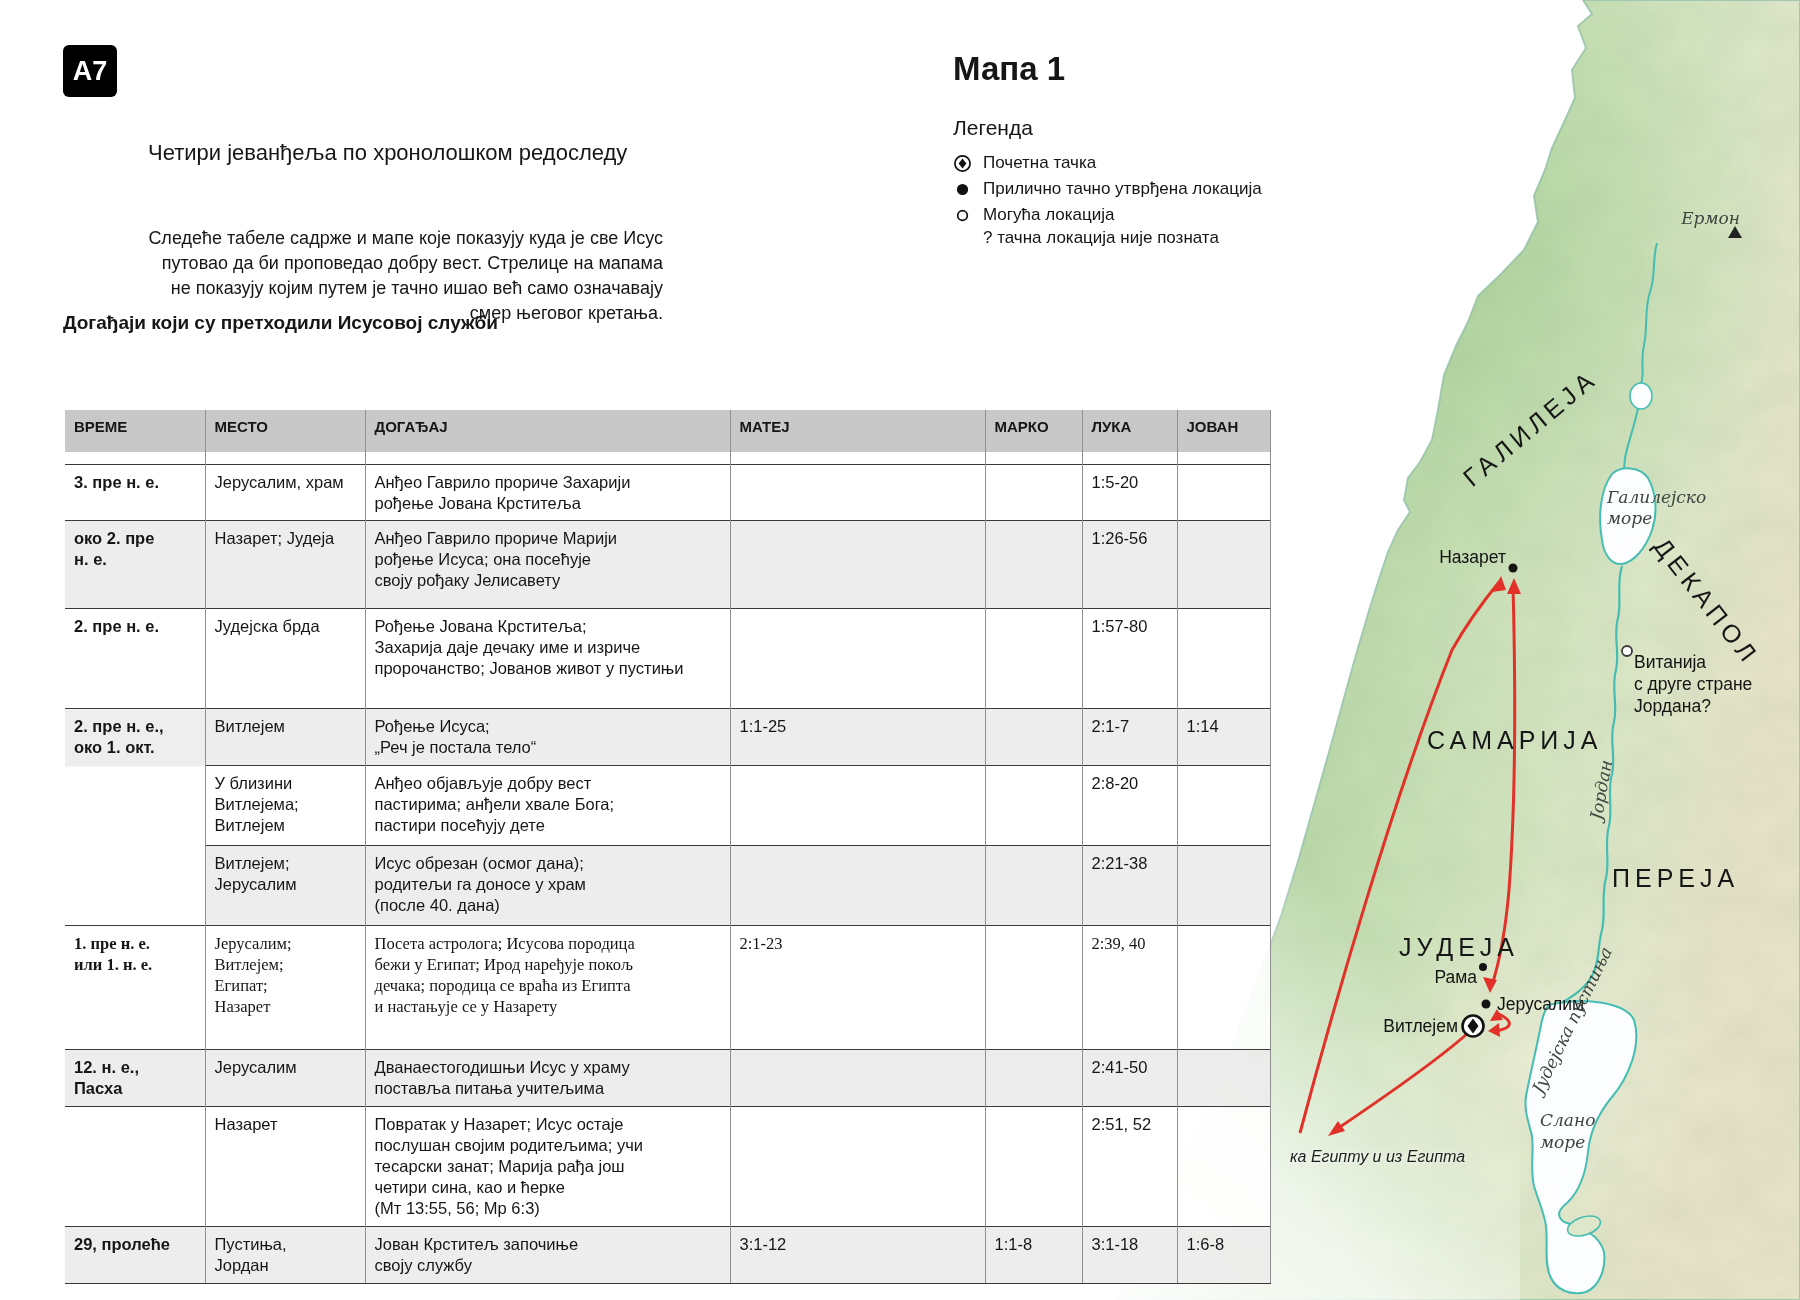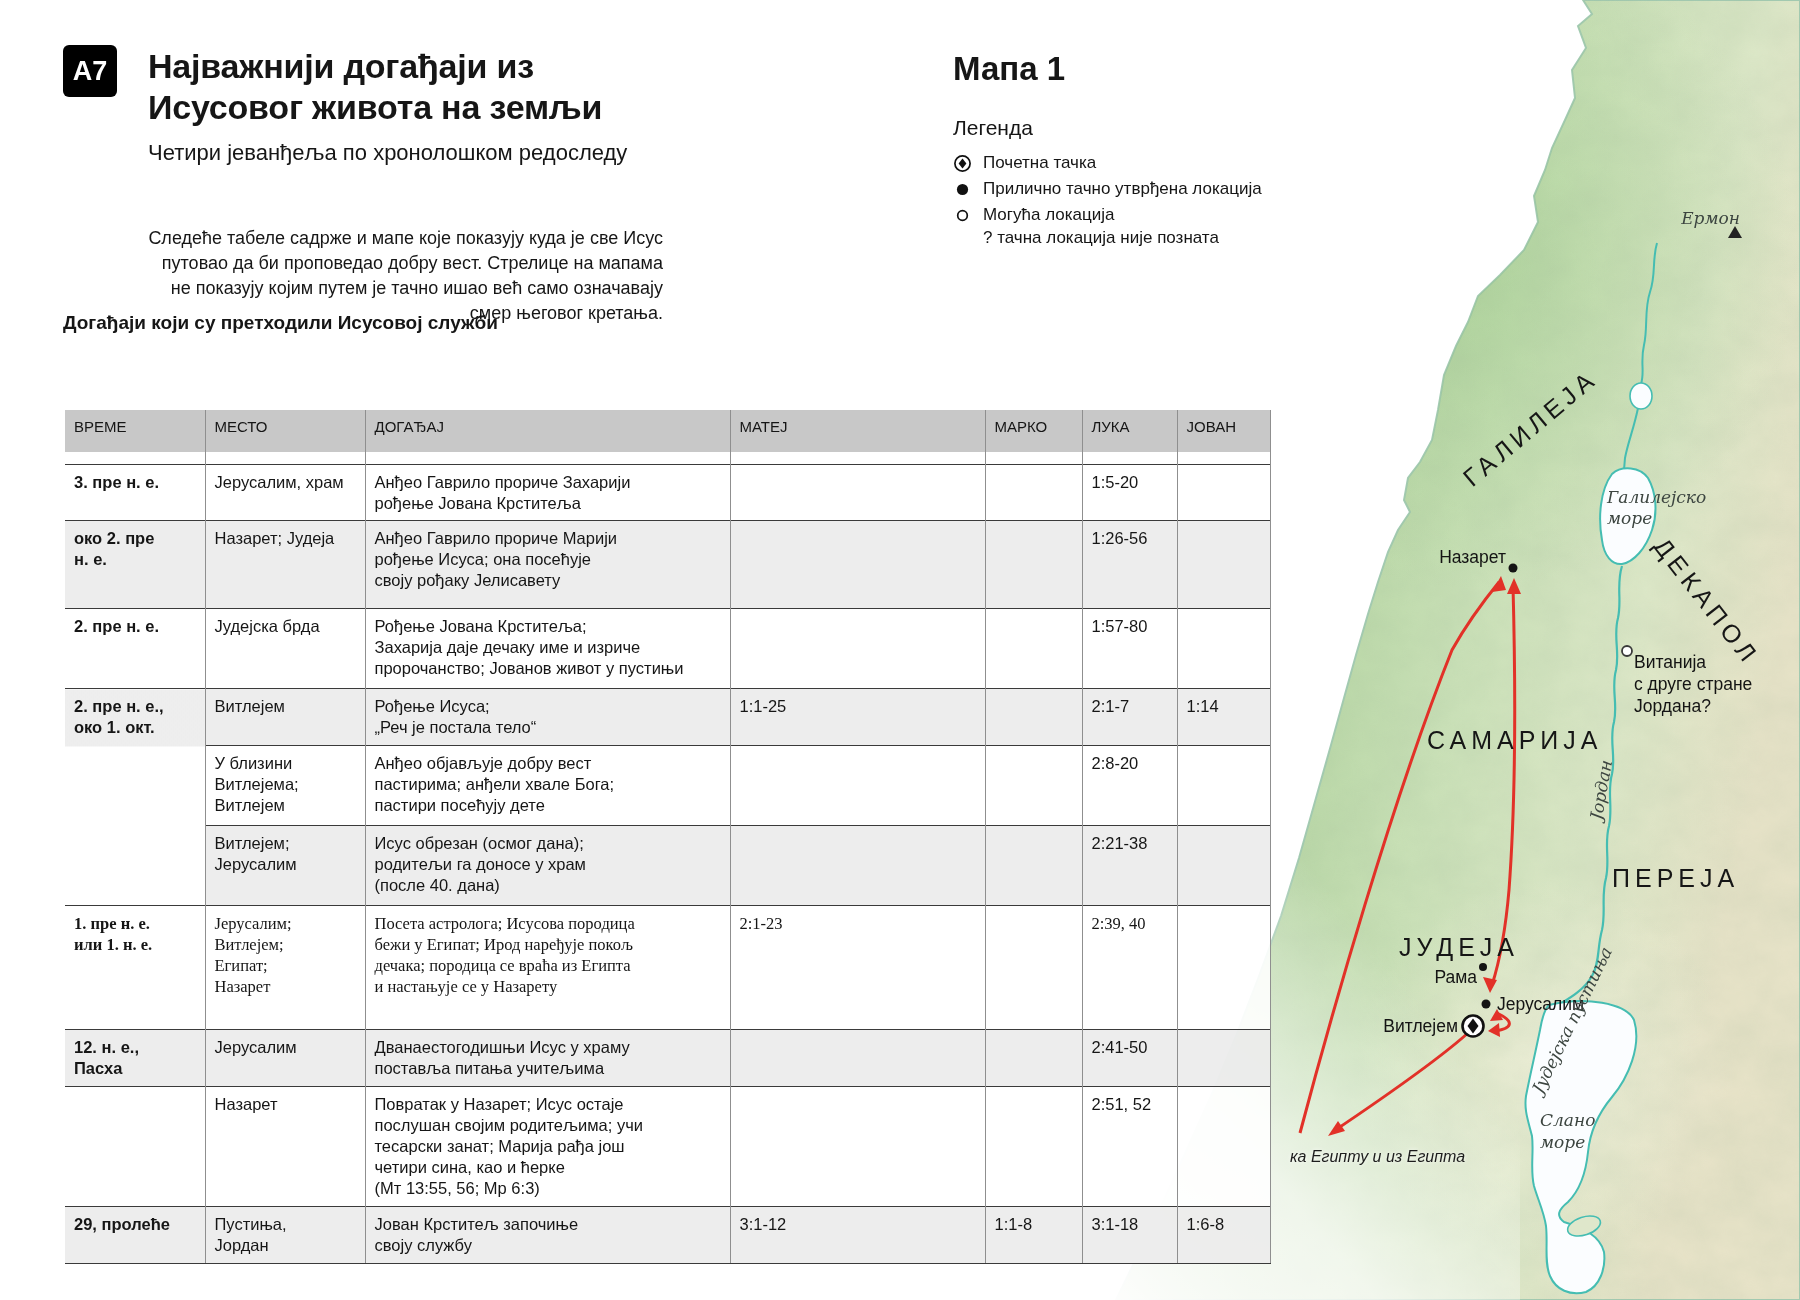--- a/index.html
+++ b/index.html
@@ -19,31 +19,31 @@
   .legend-title{left:953px;top:116px;font-size:21px;}
   .legend{left:953px;top:150px;font-size:17px;}
   .legend-row{display:flex;align-items:center;height:26px;}
   .legend-ic{width:30px;display:flex;align-items:center;}
   .legend-note{padding-left:30px;height:24px;}
   
   table.ev{position:absolute;left:65px;top:410px;border-collapse:collapse;table-layout:fixed;
            width:1205px;font-size:16.5px;line-height:21px;}
   table.ev td,table.ev th{vertical-align:top;text-align:left;padding:7px 10px 6px 9px;
            white-space:pre-line;overflow:hidden;}
-  table.ev th{background:#c8c8c8;font-size:15px;font-weight:normal;height:30px;padding-top:6px;}
+  table.ev th{background:#c8c8c8;font-size:15px;font-weight:bold;height:30px;padding-top:6px;}
   td.vline,th.vline{border-left:1px solid #8f8f8f;}
   th.last,td.last{border-right:1px solid #8f8f8f;}
   tr.spacer td{height:12px;padding:0;}
   tr.data td{border-top:1px solid #3a3a3a;}
   tr.bottom td{border-bottom:1px solid #3a3a3a;}
   .w{background:rgba(255,255,255,.88);}
   .s{background:rgba(236,236,236,.93);}
   td.time{font-weight:bold;}
   td.span-time{background:linear-gradient(to bottom,rgba(236,236,236,.93) 0 57px,rgba(255,255,255,.88) 57px);}
-  tr.r1{height:50px;} tr.r2{height:88px;} tr.r3{height:80px;} tr.r4{height:57px;}
+  tr.r1{height:50px;} tr.r2{height:88px;} tr.r3{height:100px;} tr.r4{height:57px;}
   tr.r5{height:80px;margin-top:48px;} tr.r6{height:80px;} tr.r7{height:124px;font-family:Liberation Serif, serif;} tr.r8{height:57px;}
   tr.r9{height:120px;} tr.r10{height:57px;}
   
   .city-lbl{font-family:"Liberation Sans",sans-serif;font-size:17.5px;fill:#141414;}
   .region-lbl{font-family:"Liberation Sans",sans-serif;font-size:25px;fill:#161616;letter-spacing:5px;}
   .water-lbl{font-family:"DejaVu Serif","Liberation Serif",serif;font-style:italic;font-size:17px;fill:#3c4540;}
   .route-lbl{font-family:"Liberation Sans",sans-serif;font-style:italic;font-size:16px;fill:#1d1d1d;}
 </style>
 </head>
 <body>
@@ -154,24 +154,20 @@
       <text class="city-lbl" x="1497" y="1010">Јерусалим</text>
       <text class="city-lbl" x="1458" y="1032" text-anchor="end">Витлејем</text>
       <text class="water-lbl" x="1572" y="1026" text-anchor="middle" transform="rotate(-64 1572 1020)">Јудејска пустиња</text>
       <text class="water-lbl" x="1540" y="1126" font-size="18">Слано</text>
       <text class="water-lbl" x="1540" y="1148" font-size="18">море</text>
       <text class="route-lbl" x="1290" y="1162" style="text-shadow:0 0 4px #fff;">ка Египту и из Египта</text>
     </g>
   </svg>
 
   <div class="abs badge">A7</div>
-  <div class="abs title">
-    <div>Најважнији догађаји из</div>
-    <div>Исусовог живота на земљи</div>
-  </div>
   <div class="abs subtitle">Четири јеванђеља по хронолошком редоследу</div>
   <div class="abs intro">Следеће табеле садрже и мапе које показују куда је све Исус
 путовао да би проповедао добру вест. Стрелице на мапама
 не показују којим путем је тачно ишао већ само означавају
 смер његовог кретања.</div>
   <div class="abs section-head">Догађаји који су претходили Исусовој служби</div>
 
   <div class="abs map-title">Мапа 1</div>
   <div class="abs legend-title">Легенда</div>
   <div class="abs legend">

